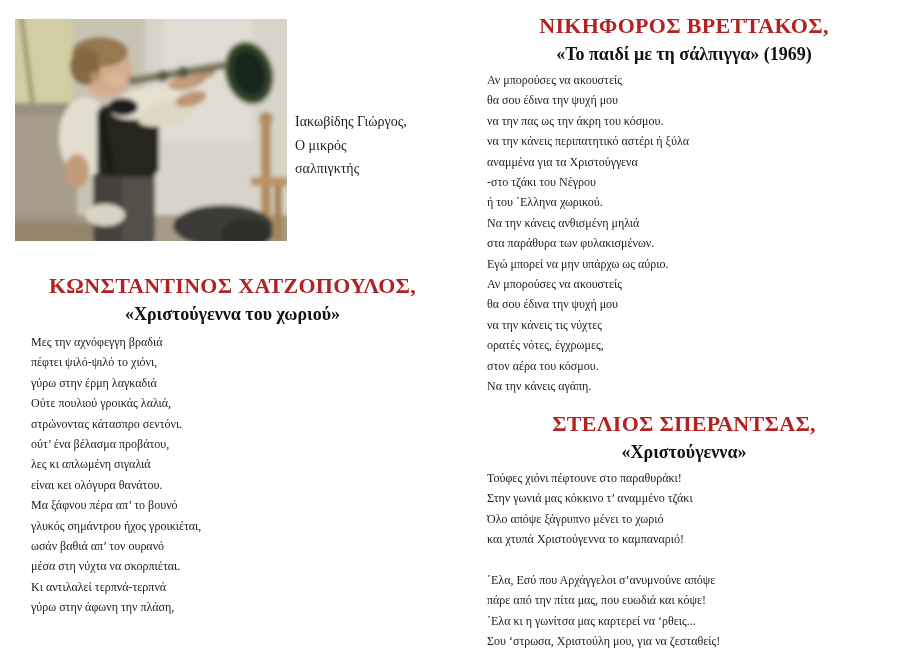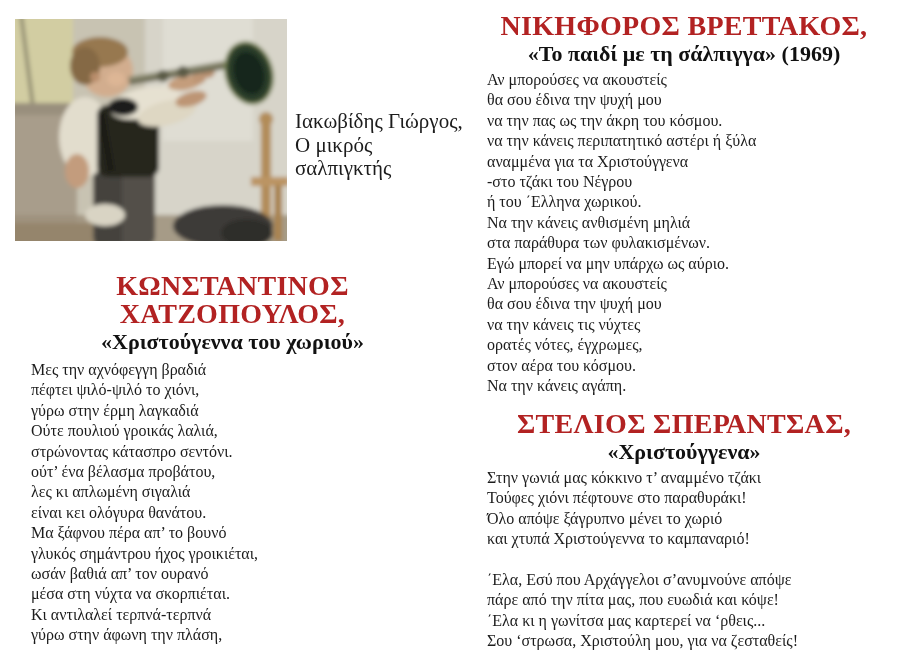--- a/index.html
+++ b/index.html
@@ -2,35 +2,35 @@
 <html><head>
 <meta charset="utf-8">
 <style>
   html,body{margin:0;padding:0;background:#ffffff;}
   .page{
     position:relative;width:915px;height:663px;background:#ffffff;
     font-family:"Liberation Serif","DejaVu Serif",serif;color:#1c1c1c;
     overflow:hidden;
   }
   figure.painting{position:absolute;left:15px;top:19px;width:272px;height:222px;margin:0;}
-  .caption{position:absolute;left:295px;top:110px;width:170px;font-size:21px;line-height:23.5px;}
+  .caption{position:absolute;left:295px;top:110px;width:170px;font-size:14px;line-height:23.5px;}
   .poem-section{position:absolute;}
   #sec-hatz{left:15px;top:272px;width:435px;}
   #sec-vret{left:460px;top:12px;width:448px;}
   #sec-sper{left:460px;top:410px;width:448px;font-family:Liberation Serif, serif;}
   .author{
-    margin:0;text-align:center;font-size:28px;font-weight:bold;
+    margin:0;text-align:center;font-size:22px;font-weight:bold;
     color:#b22222;line-height:28px;letter-spacing:0.3px;
   }
   .title{
-    margin:0;text-align:center;font-size:22px;font-weight:bold;
+    margin:0;text-align:center;font-size:18px;font-weight:bold;
     color:#111111;line-height:28px;
   }
   .title.italic{}
-  .poem{margin-top:4px;font-size:16px;line-height:20.4px;}
+  .poem{margin-top:4px;font-size:12px;line-height:20.4px;}
   #sec-hatz .poem{margin-left:16px;}
   #sec-vret .poem,#sec-sper .poem{margin-left:27px;margin-top:2px;}
   .gen-line{white-space:pre;}
 </style>
 </head>
 <body>
 
 <div class="page">
 
   <figure class="painting">
@@ -131,24 +131,24 @@
         <div class="gen-line">θα σου έδινα την ψυχή μου</div>
         <div class="gen-line">να την κάνεις τις νύχτες</div>
         <div class="gen-line">ορατές νότες, έγχρωμες,</div>
         <div class="gen-line">στον αέρα του κόσμου.</div>
         <div class="gen-line">Να την κάνεις αγάπη.</div>
       </div>
   </section>
 
   <section class="poem-section" id="sec-sper">
     <h2 class="author">ΣΤΕΛΙΟΣ ΣΠΕΡΑΝΤΣΑΣ,</h2>
-    <h3 class="title">«Χριστούγγενα»</h3>
+    <h3 class="title">«Χριστούγεννα»</h3>
     <div class="poem">
+        <div class="gen-line">Τούφες χιόνι πέφτουνε στο παραθυράκι!</div>
         <div class="gen-line">Στην γωνιά μας κόκκινο τ’ αναμμένο τζάκι</div>
-        <div class="gen-line">Τούφες χιόνι πέφτουνε στο παραθυράκι!</div>
         <div class="gen-line">Όλο απόψε ξάγρυπνο μένει το χωριό</div>
         <div class="gen-line">και χτυπά Χριστούγεννα το καμπαναριό!</div>
         <div class="gen-line">&nbsp;</div>
         <div class="gen-line">΄Ελα, Εσύ που Αρχάγγελοι σ’ανυμνούνε απόψε</div>
         <div class="gen-line">πάρε από την πίτα μας, που ευωδιά και κόψε!</div>
         <div class="gen-line">΄Ελα κι η γωνίτσα μας καρτερεί να ‘ρθεις...</div>
         <div class="gen-line">Σου ‘στρωσα, Χριστούλη μου, για να ζεσταθείς!</div>
       </div>
   </section>
 

